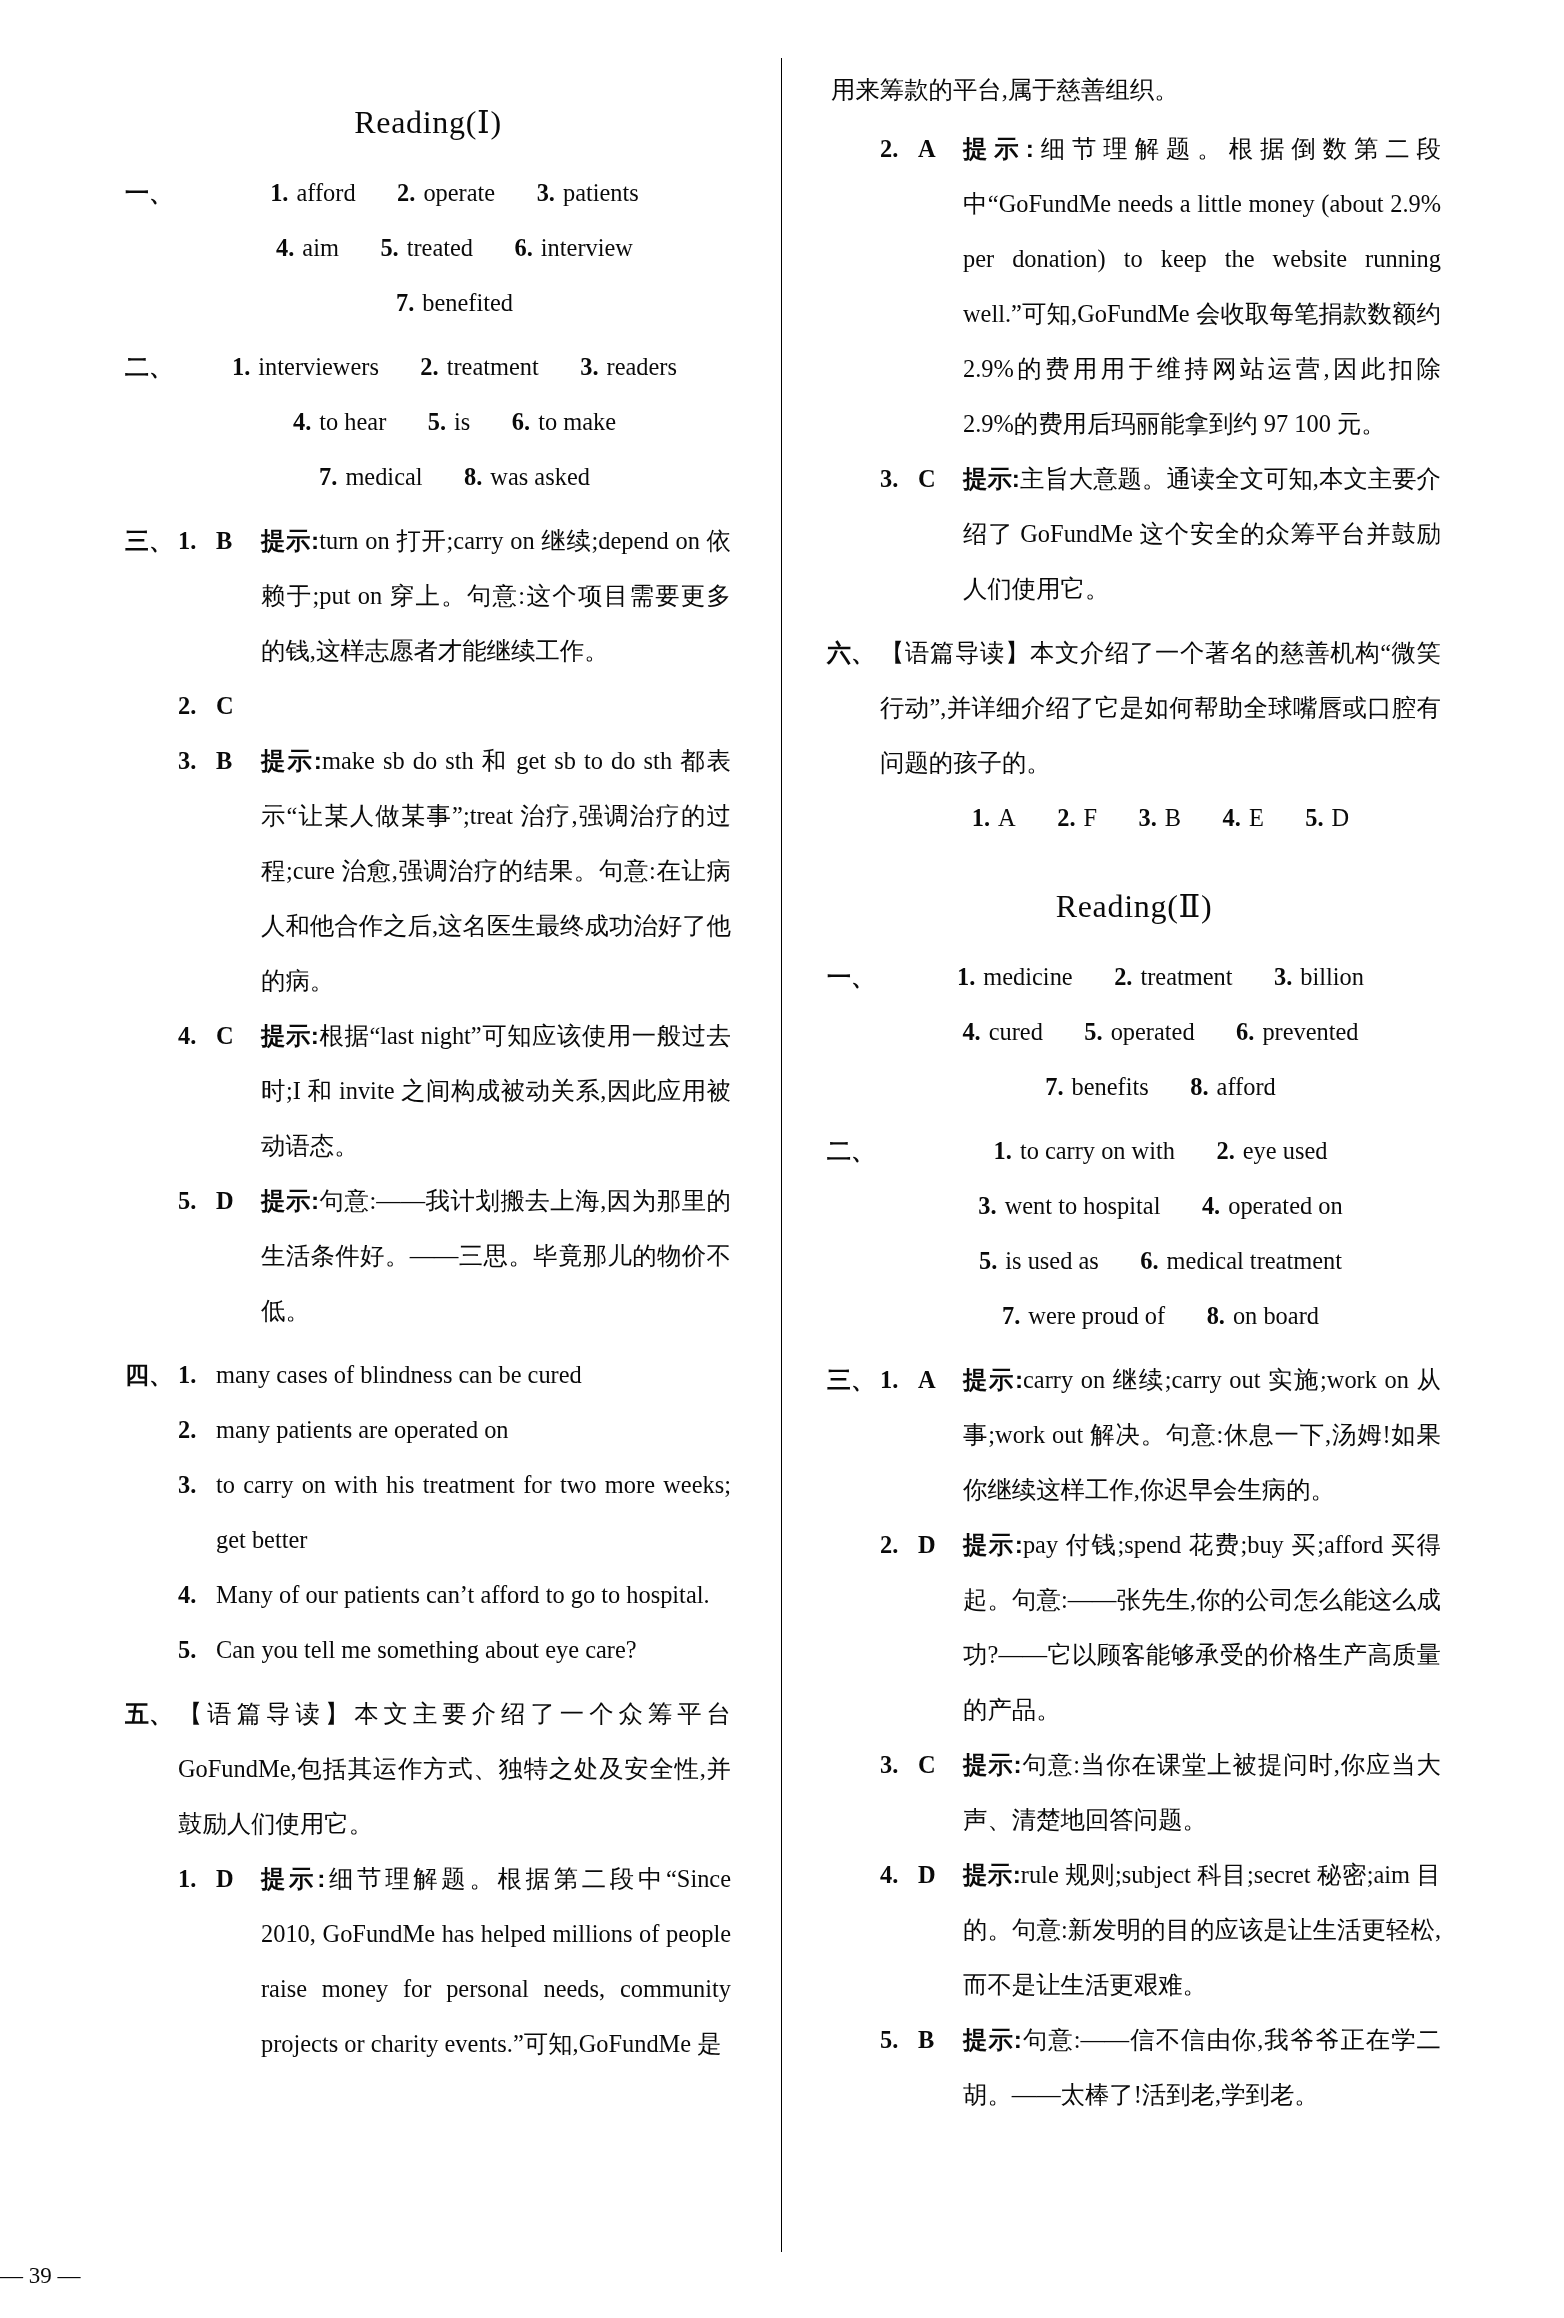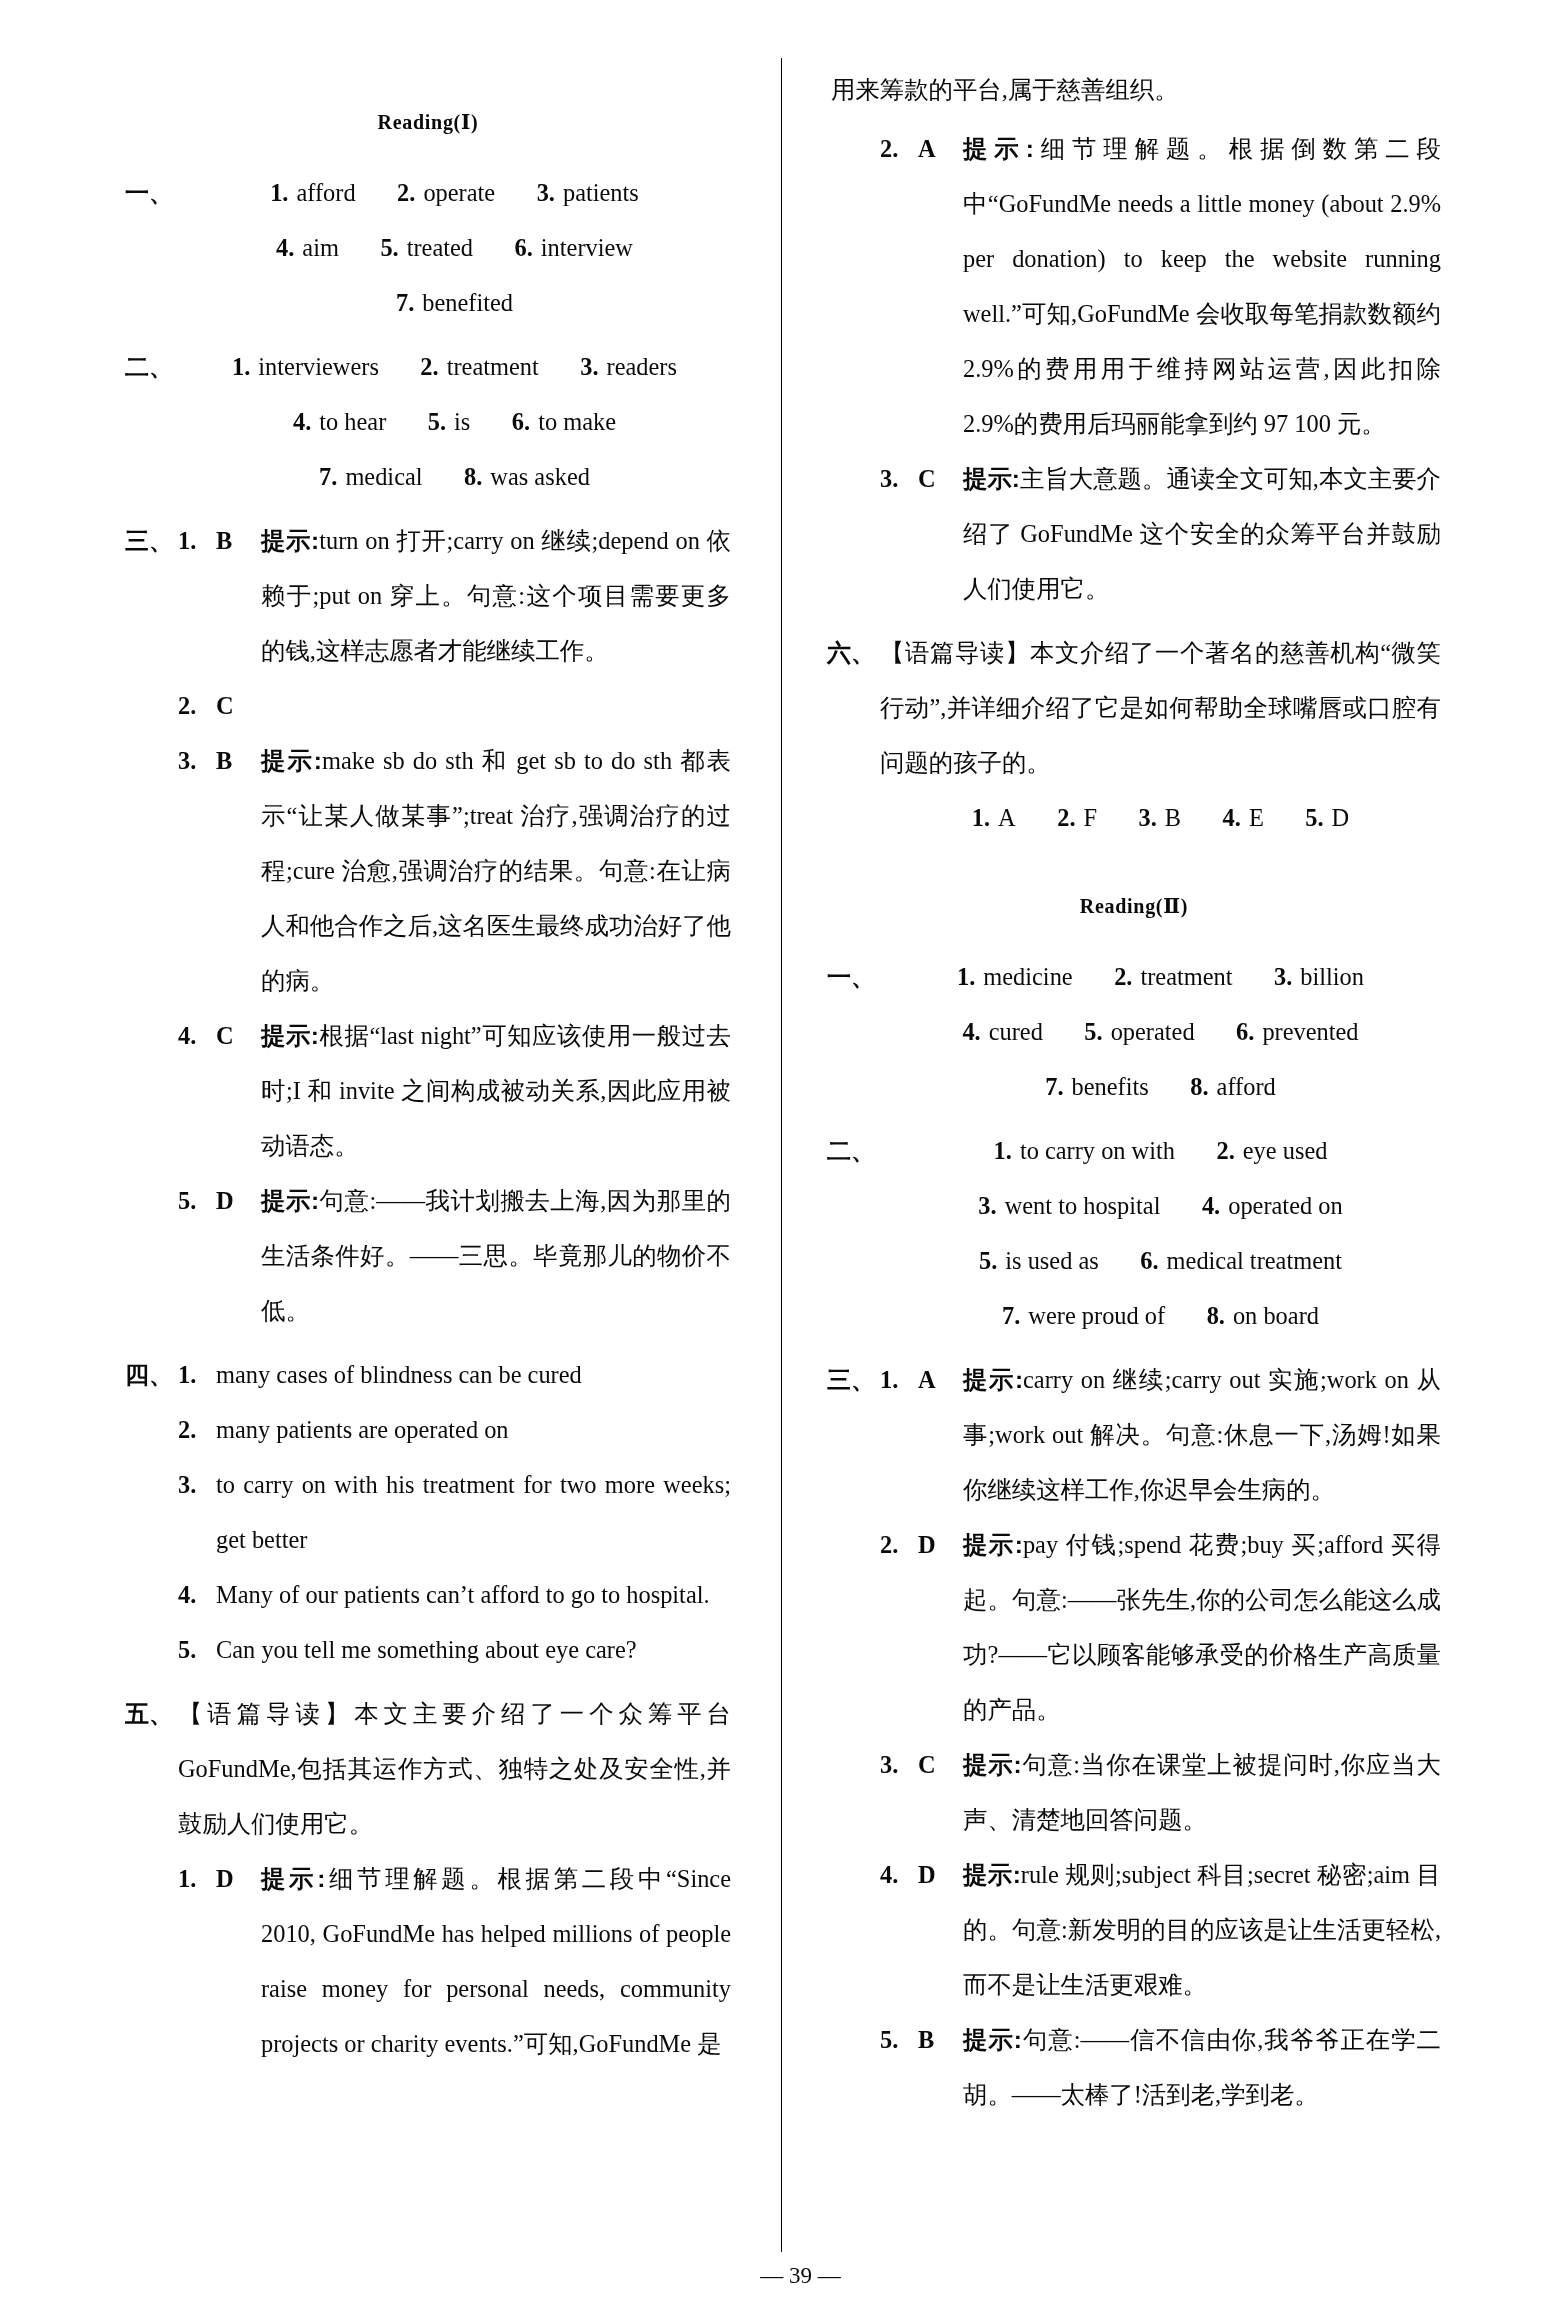--- a/index.html
+++ b/index.html
@@ -13,21 +13,21 @@
     position:absolute;left:125px;top:58px;width:1316px;
     display:flex;justify-content:space-between;
   }
   .col{width:606px;}
   .col.right{width:614px;}
   .divider{
     position:absolute;left:781px;top:58px;width:1.3px;height:2194px;
     background:#000;
   }
   .rtitle{
-    font-weight:bold;font-size:20px;text-align:center;
+    font-weight:normal;font-size:32px;text-align:center;
     margin:34px 0 14.5px 0;line-height:55px;letter-spacing:0.7px;
   }
   .col .rtitle:first-child{margin-top:37px;}
   .sec{display:flex;margin-bottom:9.2px;}
   .marker{
     flex:0 0 53px;
     font-family:"Liberation Sans","DejaVu Sans",sans-serif;
     font-weight:bold;font-size:24px;
   }
   .sec-content{flex:1;min-width:0;}
@@ -44,21 +44,21 @@
     font-weight:bold;margin-right:0;
   }
   .guide{text-align:justify;}
   .guide-label{
     font-family:"Liberation Sans","DejaVu Sans",sans-serif;
     font-weight:normal;
   }
   .plain{margin:4px;text-align:justify;}
   .footer{
     position:absolute;left:0;right:0;bottom:30px;
-    text-align:center;font-size:23px;line-height:26px;padding-left:37px;
+    font-size:23px;line-height:26px;
   }
 </style>
 </head>
 <body>
 
 <div class="content">
   <div class="col left">
       <div class="rtitle">Reading(Ⅰ)</div>
       <section class="sec">
         <span class="marker">一、</span>

